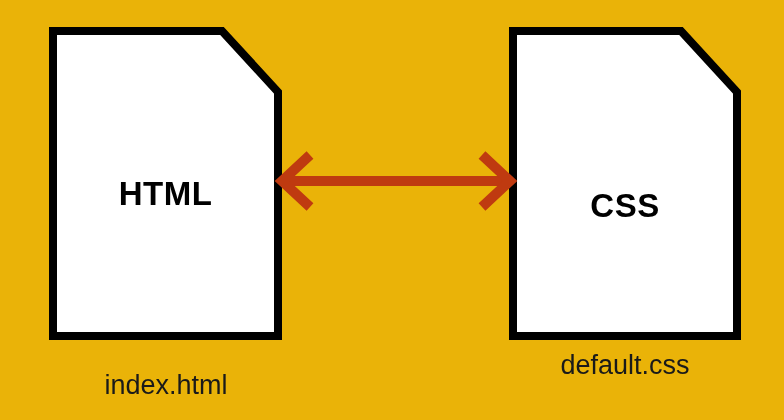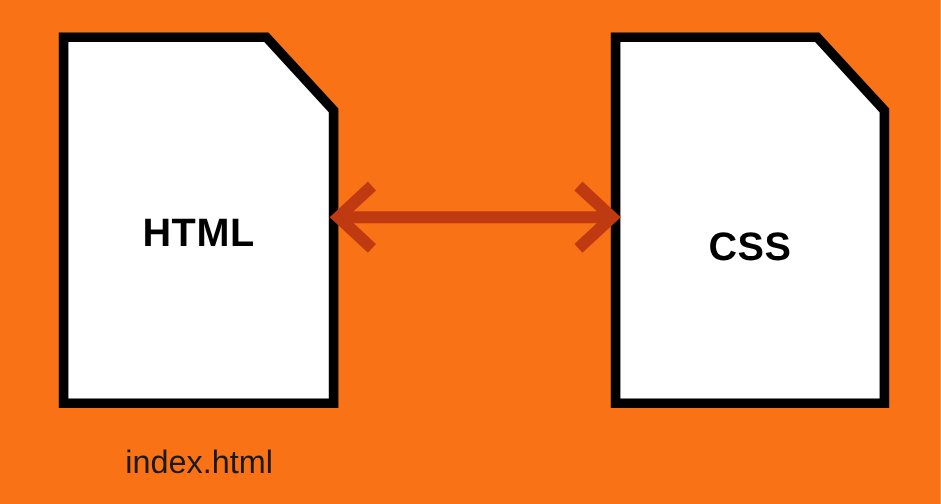--- a/index.html
+++ b/index.html
@@ -10,21 +10,21 @@
     width: 784px;
     height: 420px;
     background: #ffffff;
     font-family: "Liberation Sans", sans-serif;
     overflow: hidden;
   }
   #canvas {
     position: relative;
     width: 784px;
     height: 420px;
-    background: #f97316;
+    background: #eab308;
   }
   .diagram-svg {
     position: absolute;
     top: 0;
     left: 0;
     width: 784px;
     height: 420px;
   }
   .doc-node {
     position: absolute;
@@ -91,14 +91,15 @@
   <div class="doc-node" id="node-html">
     <div class="doc-title">HTML</div>
   </div>
 
   <div class="doc-node" id="node-css">
     <div class="doc-title">CSS</div>
   </div>
 
   <div class="doc-caption" id="caption-index">index.html</div>
 
+  <div class="doc-caption" id="caption-default">default.css</div>
 
 </div>
 
 </body></html>

